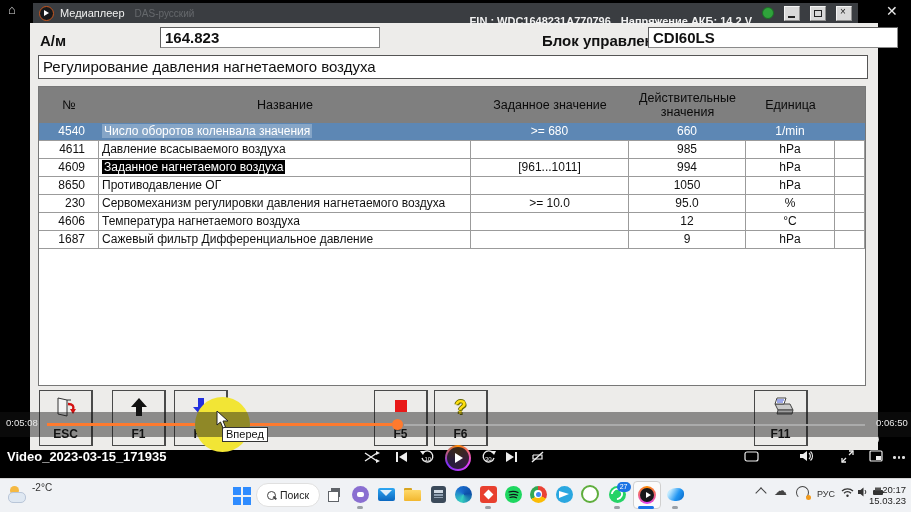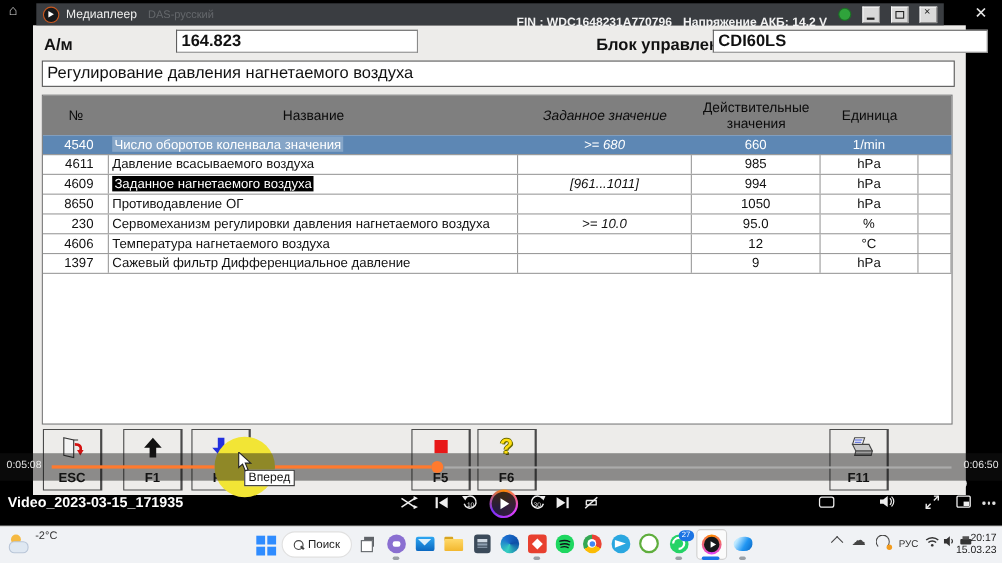--- a/index.html
+++ b/index.html
@@ -32,21 +32,21 @@
   .das-label{font-size:15px;font-weight:bold;color:#111;}
   .das-input{background:#fff;border:1px solid #8a8a8a;border-top-color:#5f5f5f;border-left-color:#5f5f5f;
              font-size:15px;font-weight:bold;color:#111;padding:1px 4px;box-sizing:border-box;height:21px;line-height:17px;}
   .screen-title{left:8px;top:32px;width:830px;height:24px;background:#fff;border:1px solid #555;
                 box-sizing:border-box;font-size:15px;color:#111;line-height:22px;padding-left:4px;}
   .list{left:8px;top:63px;width:828px;height:300px;background:#fff;border:1px solid #777;box-sizing:border-box;}
   .thead{display:flex;height:36px;background:#7f7f7f;color:#0b0b0b;font-size:12.5px;}
   .thead .hc{display:flex;align-items:center;justify-content:center;text-align:center;line-height:14px;}
   .trow{display:flex;height:18px;font-size:12px;color:#111;border-bottom:1px solid #9b9b9b;box-sizing:border-box;}
   .trow .c{box-sizing:border-box;border-right:1px solid #9b9b9b;line-height:17px;overflow:hidden;white-space:nowrap;}
-  .w-no{width:60px;} .w-name{width:372px;} .w-target{width:158px;font-style:italic;} .w-actual{width:117px;} .w-unit{width:89px;} .w-x{flex:1;}
+  .w-no{width:60px;} .w-name{width:372px;} .w-target{width:158px;} .w-actual{width:117px;} .w-unit{width:89px;} .w-x{flex:1;}
   .c.no{text-align:right;padding-right:13px;} .c.name{padding-left:3px;}
   .c.target,.c.actual,.c.unit{text-align:center;}
   .trow.sel{background:#5d87b4;color:#fff;}
   .trow.sel .c{border-right-color:rgba(0,0,0,0);}
   .trow.sel .c.name span{background:rgba(255,255,255,.25);padding:0 2px;}
   .trow .c.name span.inv{background:#000;color:#fff;padding:0 2px;}
   .trow:last-child{border-bottom:1px solid #9b9b9b;}
 
   
   .fkey{position:absolute;top:367px;width:54px;height:56px;border:1px solid #4a4a4a;border-right-width:2px;
@@ -181,21 +181,21 @@
       </div>
       <div class="trow">
         <div class="c no w-no">4606</div>
         <div class="c name w-name"><span>Температура нагнетаемого воздуха</span></div>
         <div class="c target w-target"></div>
         <div class="c actual w-actual">12</div>
         <div class="c unit w-unit">°C</div>
         <div class="c w-x"></div>
       </div>
       <div class="trow">
-        <div class="c no w-no">1397</div>
+        <div class="c no w-no">1687</div>
         <div class="c name w-name"><span>Сажевый фильтр Дифференциальное давление</span></div>
         <div class="c target w-target"></div>
         <div class="c actual w-actual">9</div>
         <div class="c unit w-unit">hPa</div>
         <div class="c w-x"></div>
       </div>
     </div>
 
     <div class="fkey" style="left:9px;">
       <div class="fic">

